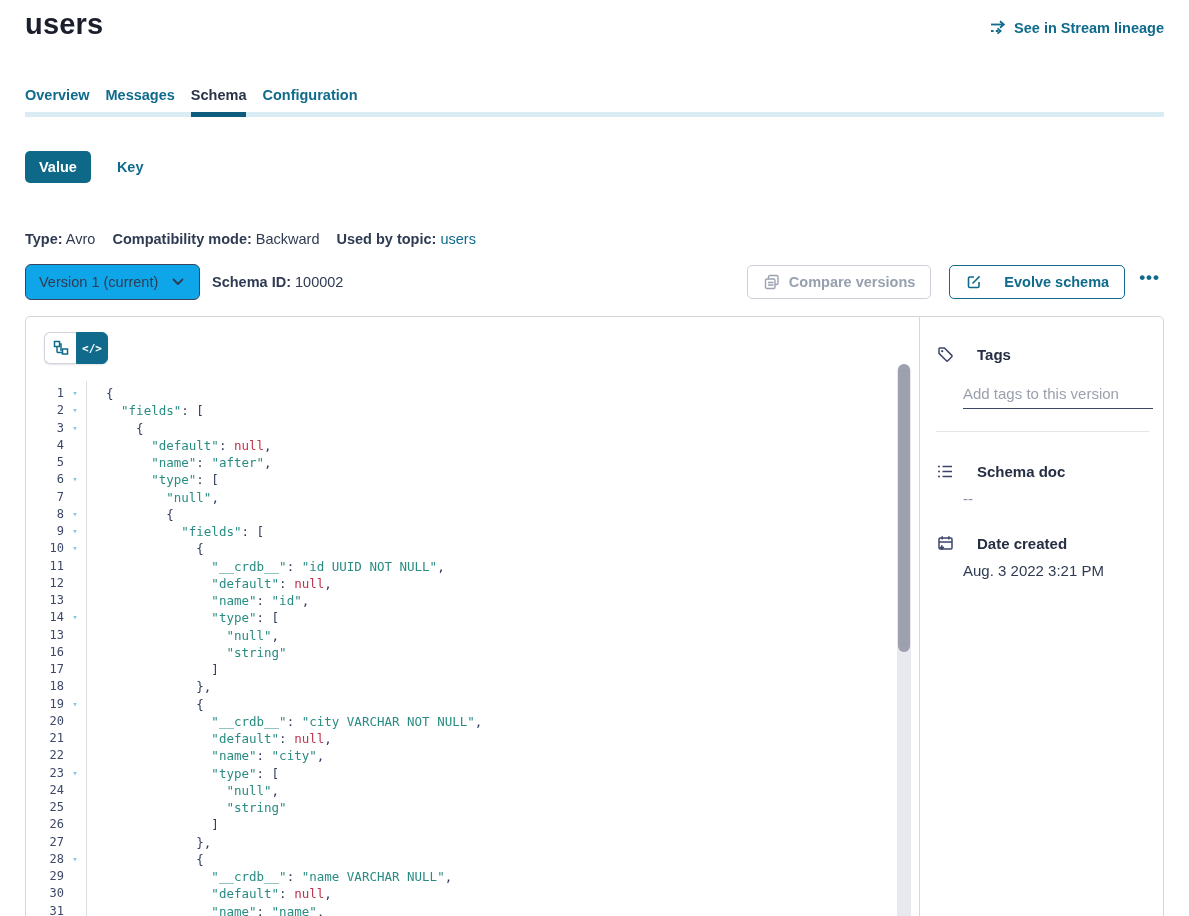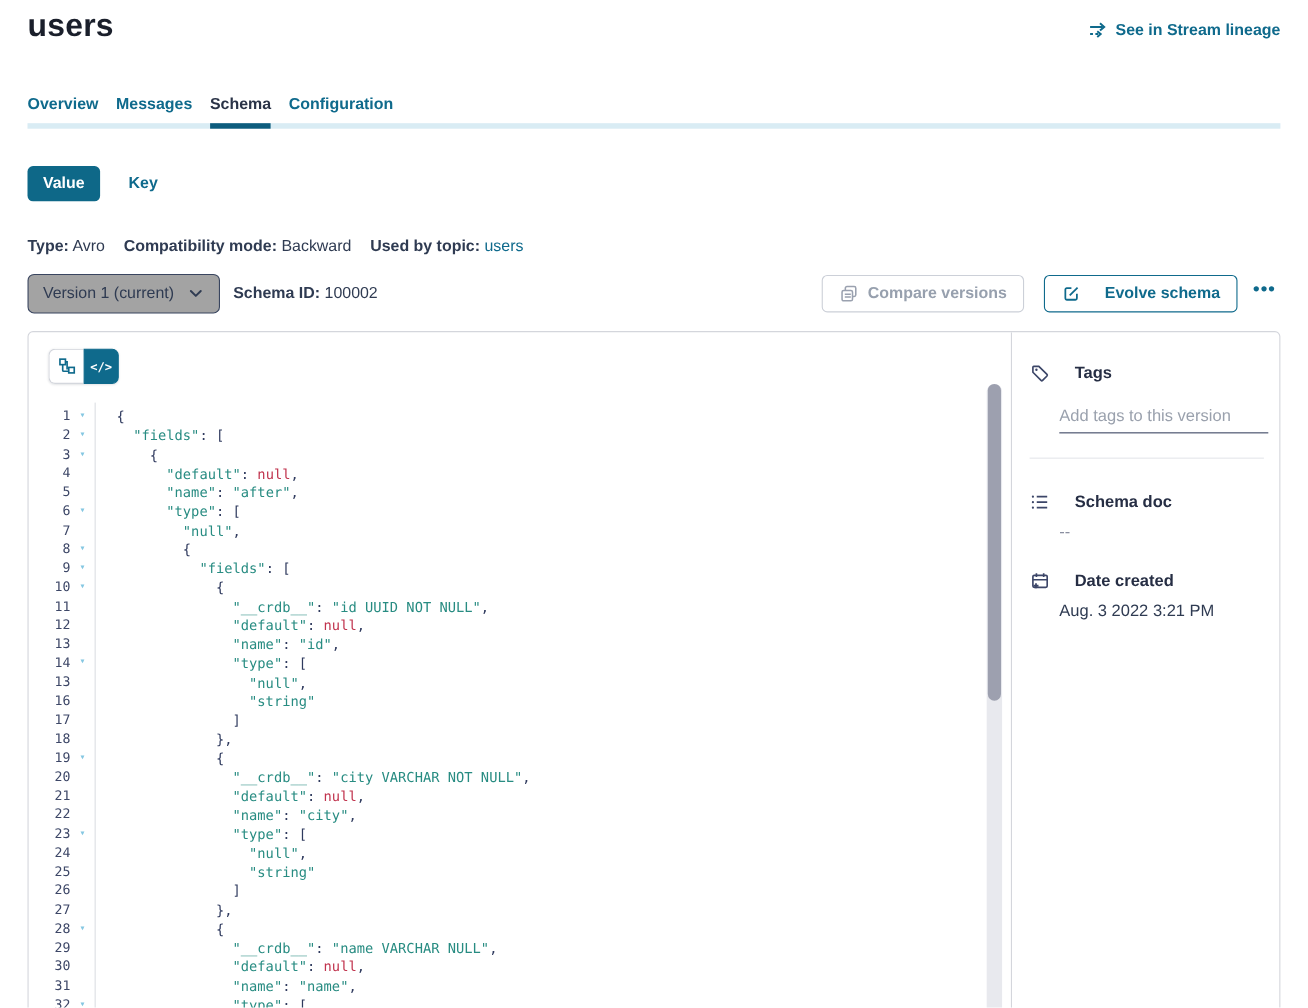--- a/index.html
+++ b/index.html
@@ -22,30 +22,30 @@
     height:5px; background:#0d5c7d; z-index:2; }
   .tabstrip { height:5px; background:#d9ecf4; }
 
   
   .vk { display:flex; align-items:center; gap:26px; margin-top:34px; }
   .btn-value { background:#0e6888; color:#fff; border:none; border-radius:5px;
     font-size:14.5px; font-weight:600; padding:7px 14px; height:32px; cursor:pointer; }
   .btn-key { color:#0f6a8c; font-size:14.5px; font-weight:600; cursor:pointer; }
 
   
-  .meta { display:flex; gap:17px; margin-top:33px; font-size:14.5px; color:#2f3b52; }
+  .meta { display:flex; gap:17px; margin-top:48px; font-size:14.5px; color:#2f3b52; }
   .meta .lbl { font-weight:700; }
   .meta .grp span.val { font-weight:400; }
   .link { color:#0f6a8c; cursor:pointer; }
 
   
   .vbar { display:flex; align-items:center; margin-top:17px; }
   .select { width:175px; height:36px; border:1px solid #39455f; border-radius:6px;
     display:flex; align-items:center; justify-content:space-between; padding:0 12px 0 13px;
-    font-size:14.5px; color:#2f3b52; cursor:pointer; background:#a3a3a3; }
+    font-size:14.5px; color:#2f3b52; cursor:pointer; background:#0ea5e9; }
   .sid { margin-left:12px; font-size:14.5px; }
   .sid b { font-weight:700; }
   .spacer { flex:1; }
   .btn-sec { display:flex; align-items:center; gap:8px; background:#fff;
     border:1px solid #ccd0d8; border-radius:5px; height:34px; padding:0 15px;
     font-size:14.5px; font-weight:600; color:#97a0ae; cursor:default; }
   .btn-pri { display:flex; align-items:center; gap:21px; background:#fff;
     border:1px solid #0f6a8c; border-radius:5px; height:34px; padding:0 15px;
     font-size:14.5px; font-weight:700; color:#0f6a8c; cursor:pointer; margin-left:18px; }
   .btn-more { border:none; background:none; color:#0f6a8c; font-size:17px; font-weight:800;

